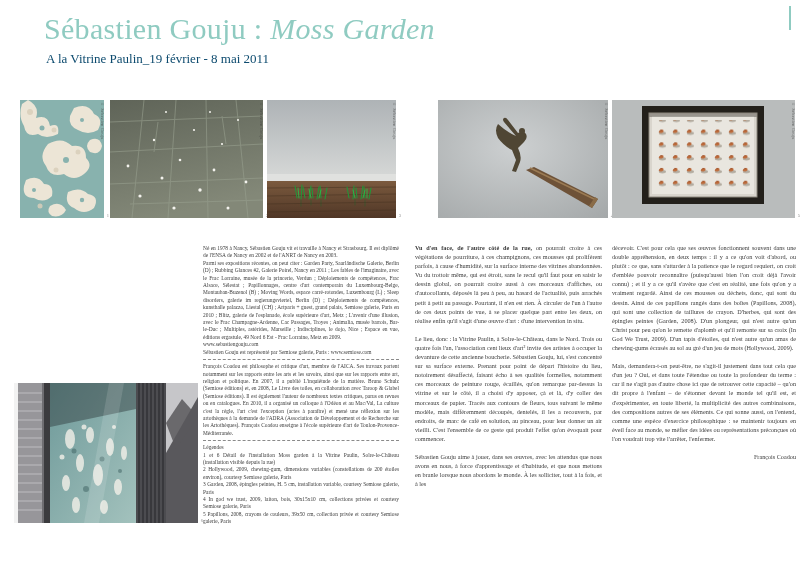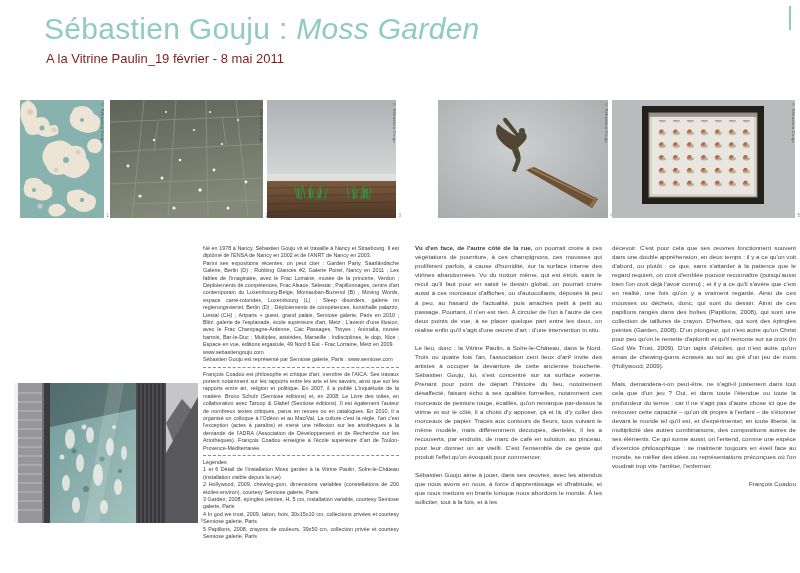--- a/index.html
+++ b/index.html
@@ -1,21 +1,21 @@
 <!DOCTYPE html>
 <html><head>
 <meta charset="utf-8">
 <style>
   html,body{margin:0;padding:0;background:#fff;}
   .page{position:relative;width:800px;height:573px;background:#ffffff;overflow:hidden;
-        font-family:Liberation Sans, sans-serif;color:#3c3c3c;}
+        font-family:Liberation Serif, serif;color:#3c3c3c;}
   
   .hdr-title{position:absolute;left:44px;top:12px;font-size:30px;letter-spacing:.3px;color:#8fcbc1;white-space:nowrap;}
   .hdr-title .work{font-style:italic;}
-  .hdr-sub{position:absolute;left:46px;top:51px;font-size:13px;color:#7f1d1d;white-space:nowrap;}
+  .hdr-sub{position:absolute;left:46px;top:51px;font-size:13px;color:#0c4a6e;white-space:nowrap;}
   .corner-tick{position:absolute;right:9px;top:6px;width:2px;height:24px;background:#8fcbc1;}
   
   .art{position:absolute;}
   .art svg{display:block;width:100%;height:100%;}
   .credit{position:absolute;top:2px;right:0px;font-size:4px;line-height:4px;color:rgba(55,55,55,.75);
           writing-mode:vertical-rl;letter-spacing:.3px;}
   .num{position:absolute;right:-5px;bottom:0;font-size:4.5px;color:#8a8a8a;}
   #art1{left:20px;top:100px;width:84px;height:118px;}
   #art2{left:110px;top:100px;width:153px;height:118px;}
   #art3{left:267px;top:100px;width:129px;height:118px;}

